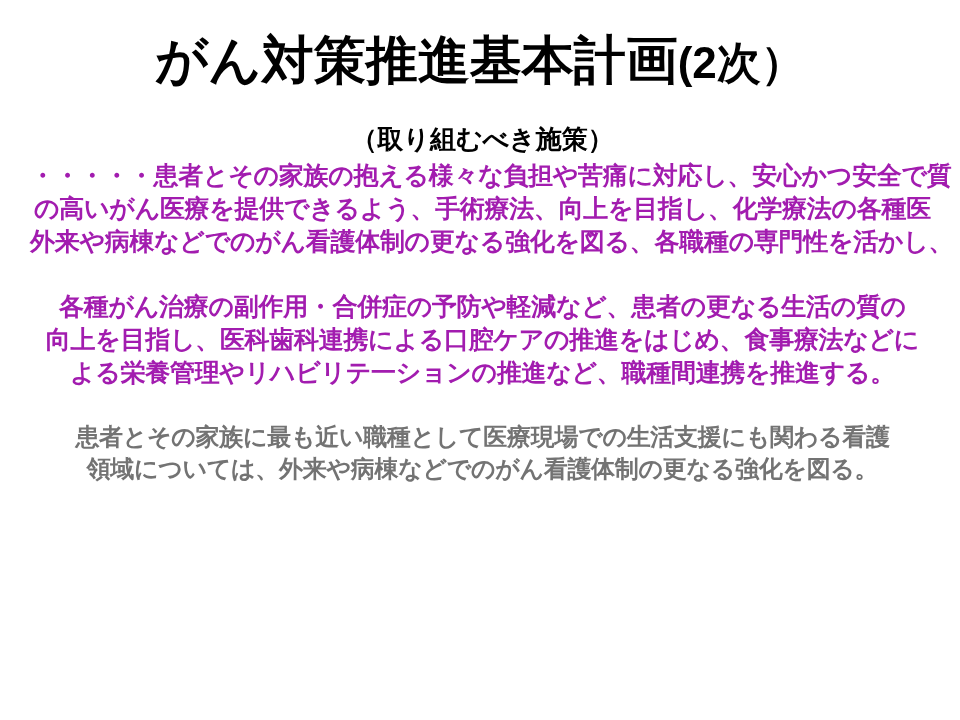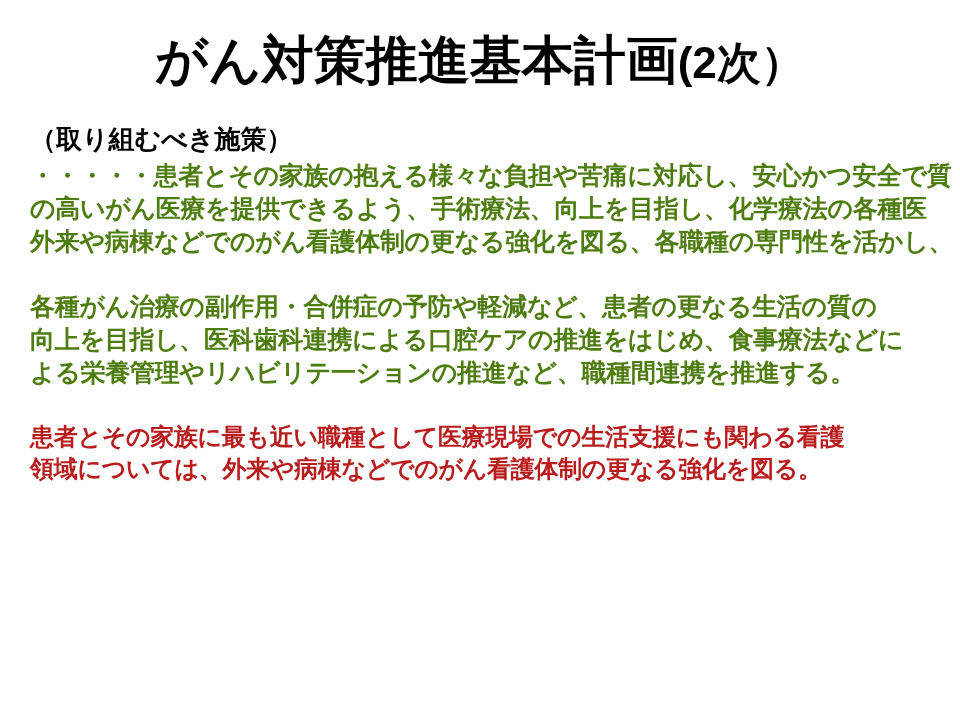--- a/index.html
+++ b/index.html
@@ -32,45 +32,46 @@
     white-space: nowrap;
   }
   .slide-title .title-sub {
     font-size: 44px;
   }
   .body {
     position: absolute;
     top: 122px;
     left: 30px;
     width: 905px;
+    text-align: center;
   }
   .line {
     font-size: 25px;
     font-weight: bold;
     line-height: 1.32;
-    color: #4d7c0f;
+    color: #a21caf;
     white-space: nowrap;
   }
   .para {
     margin: 0;
     padding: 0;
   }
   .para-heading {
     font-size: 26px;
     font-weight: bold;
     line-height: 1.35;
   }
   .para-block {
     margin-top: 2px;
   }
   .block-gap {
     height: 30px;
   }
   .red {
-    color: #b91c1c;
+    color: #737373;
   }
   .tight {
     letter-spacing: -0.3px;
   }
   .l-small {
     font-size: 24px;
   }
 </style>
 </head>
 <body>

